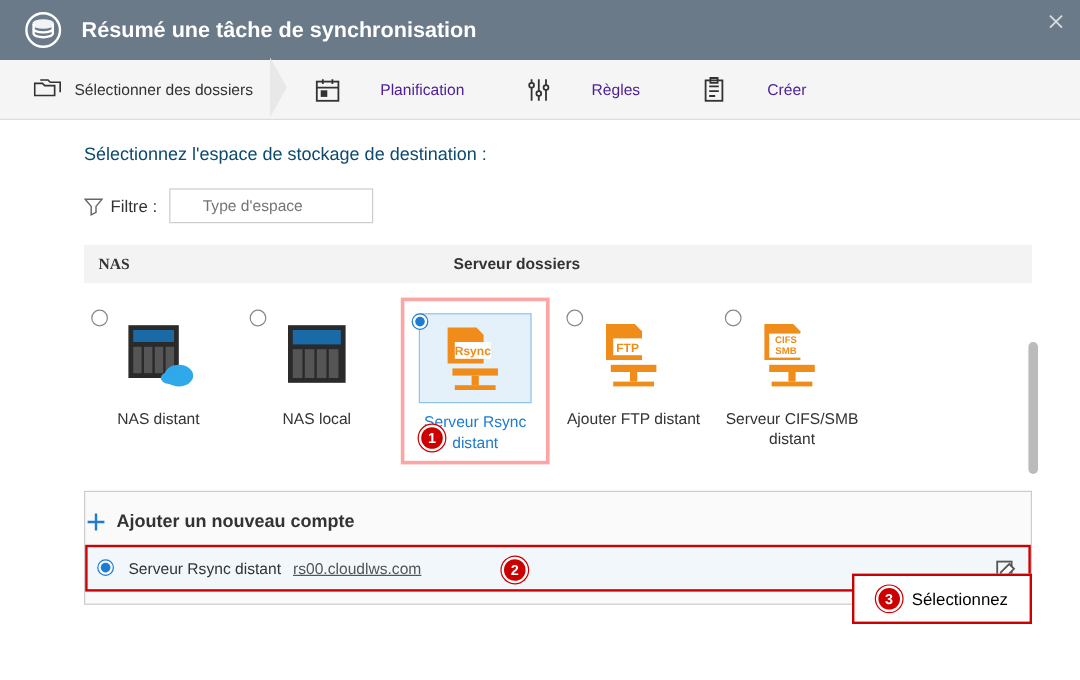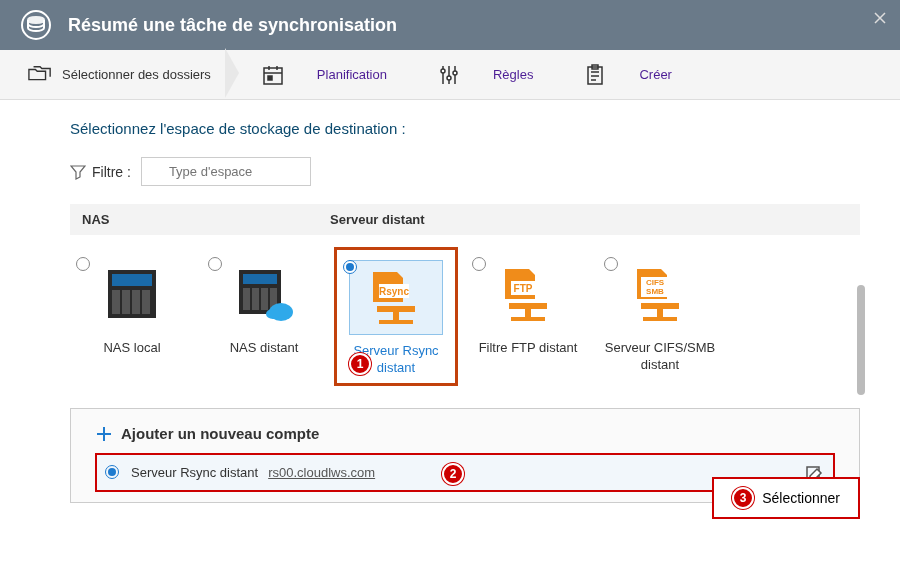--- a/index.html
+++ b/index.html
@@ -14,33 +14,33 @@
     .step.active { color: #333; }
     .step:not(.active) { color: #4c1d95; gap: 32px; }
     .step.active::after { content: ""; position: absolute; right: -28px; top: -15px; width: 0; height: 0; border-top: 25px solid transparent; border-bottom: 25px solid transparent; border-left: 14px solid #e8e8e8; }
     .step-icon { width: 24px; height: 24px; display: flex; align-items: center; justify-content: center; }
     .content { padding: 20px 40px 20px 70px; position: relative; }
     .instruction { font-size: 15px; margin-bottom: 20px; color: #0c4a6e; }
     .filter-row { display: flex; align-items: center; gap: 10px; margin-bottom: 18px; }
     .filter-label { display: flex; align-items: flex-end; gap: 6px; font-size: 14px; }
     .filter-select { border: 1px solid #ccc; padding: 6px 27px; font-size: 13px; width: 170px; background: #fff; }
     .categories { background: #f3f3f3; padding: 8px 12px; display: flex; margin-bottom: 12px; }
-    .cat-nas { width: 248px; font-weight: 600; }
+    .cat-nas { width: 296px; font-weight: 600; font-family: Liberation Serif, serif; }
     .cat-remote { font-weight: 600; }
     .options { display: flex; gap: 8px; margin-bottom: 22px; }
     .option { width: 124px; text-align: center; position: relative; padding: 6px 0; }
-    .option.selected { border: 3px solid #c2410c; }
+    .option.selected { border: 3px solid #fca5a5; }
     .radio { position: absolute; left: 6px; top: 10px; width: 14px; height: 14px; border: 1.5px solid #888; border-radius: 50%; background: #fff; display: flex; align-items: center; justify-content: center; cursor: pointer; }
     .radio.checked { border-color: #1e7bcf; }
     .radio.checked::after { content: ""; width: 8px; height: 8px; background: #1e7bcf; border-radius: 50%; }
     .device-icon { width: 94px; height: 75px; margin: 4px auto 8px; display: flex; align-items: center; justify-content: center; border: 1px solid transparent; }
     .option.selected .device-icon { background: #e4f1fb; border: 1px solid #8fc3ea; }
     .option-label { font-size: 13px; line-height: 1.3; color: #333; }
     .option.selected .option-label { color: #1e7bcf; }
-    .accounts { border: 1px solid #ccc; background: #fafafa; padding: 10px 24px; position: relative; }
+    .accounts { border: 1px solid #ccc; background: #fafafa; padding: 10px 0; position: relative; }
     .add-account { display: flex; align-items: center; gap: 8px; font-size: 15px; padding: 6px 0; cursor: pointer; color: #333; font-weight: 600; }
     .account-row { display: flex; align-items: center; padding: 10px 8px; background: #f2f7fb; border: 2px solid #cc0000; position: relative; margin-top: 4px; }
     .account-radio { width: 14px; height: 14px; border: 1.5px solid #1e7bcf; border-radius: 50%; display: flex; align-items: center; justify-content: center; margin-right: 12px; cursor: pointer; }
     .account-radio::after { content: ""; width: 8px; height: 8px; background: #1e7bcf; border-radius: 50%; }
     .account-name { margin-right: 10px; }
     .account-host { color: #555; text-decoration: underline; }
     .edit-icon { position: absolute; right: 10px; top: 10px; cursor: pointer; }
     .select-btn { position: absolute; right: 40px; bottom: 4px; padding: 8px 18px; border: 2px solid #cc0000; background: #fff; cursor: pointer; font-size: 14px; display: flex; align-items: center; gap: 8px; }
     .callout { width: 22px; height: 22px; background: #cc0000; border: 2px solid #fff; color: #fff; border-radius: 50%; display: inline-flex; align-items: center; justify-content: center; font-size: 12px; font-weight: bold; box-shadow: 0 0 0 1px #cc0000; }
     .callout-1 { position: absolute; left: 12px; bottom: 8px; }
@@ -118,56 +118,56 @@
       <svg width="16" height="16" viewBox="0 0 16 16" stroke="#666" stroke-width="1.2" fill="none">
           <path d="M1 2h14l-5 6v5l-4 2v-7z"></path>
         </svg>
       <span>Filtre :</span>
     </span>
     <input class="filter-select" placeholder="Type d'espace" style="">
   </div>
 
   <div class="categories">
     <div class="cat-nas">NAS</div>
-    <div class="cat-remote">Serveur distant</div>
+    <div class="cat-remote">Serveur dossiers</div>
   </div>
 
   <div class="options">
-    <div class="option">
-      <span class="radio"></span>
-      <div class="device-icon">
-        <svg width="60" height="58" viewBox="0 0 60 58">
-            <rect x="6" y="4" width="48" height="48" fill="#2a2a2a"></rect>
-            <rect x="10" y="8" width="40" height="12" fill="#1a6aa8"></rect>
-            <rect x="10" y="24" width="8" height="24" fill="#555"></rect>
-            <rect x="20" y="24" width="8" height="24" fill="#555"></rect>
-            <rect x="30" y="24" width="8" height="24" fill="#555"></rect>
-            <rect x="40" y="24" width="8" height="24" fill="#555"></rect>
-          </svg>
-      </div>
-      <div class="option-label">NAS local</div>
-    </div>
-
     <div class="option">
       <span class="radio"></span>
       <div class="device-icon">
         <svg width="62" height="58" viewBox="0 0 62 58">
             <rect x="6" y="4" width="42" height="44" fill="#2a2a2a"></rect>
             <rect x="10" y="8" width="34" height="10" fill="#1a6aa8"></rect>
             <rect x="10" y="22" width="7" height="22" fill="#555"></rect>
             <rect x="19" y="22" width="7" height="22" fill="#555"></rect>
             <rect x="28" y="22" width="7" height="22" fill="#555"></rect>
             <rect x="37" y="22" width="7" height="22" fill="#555"></rect>
             <ellipse cx="48" cy="46" rx="12" ry="9" fill="#2fa9ea"></ellipse>
             <ellipse cx="40" cy="48" rx="7" ry="5" fill="#2fa9ea"></ellipse>
           </svg>
       </div>
       <div class="option-label">NAS distant</div>
     </div>
 
+    <div class="option">
+      <span class="radio"></span>
+      <div class="device-icon">
+        <svg width="60" height="58" viewBox="0 0 60 58">
+            <rect x="6" y="4" width="48" height="48" fill="#2a2a2a"></rect>
+            <rect x="10" y="8" width="40" height="12" fill="#1a6aa8"></rect>
+            <rect x="10" y="24" width="8" height="24" fill="#555"></rect>
+            <rect x="20" y="24" width="8" height="24" fill="#555"></rect>
+            <rect x="30" y="24" width="8" height="24" fill="#555"></rect>
+            <rect x="40" y="24" width="8" height="24" fill="#555"></rect>
+          </svg>
+      </div>
+      <div class="option-label">NAS local</div>
+    </div>
+
     <div class="option selected">
       <span class="radio checked"></span>
       <div class="device-icon">
         <svg width="66" height="64" viewBox="0 0 66 64">
             <path d="M10 6h24l6 6v24H10z" fill="#f08c1a"></path>
             <rect x="16" y="18" width="30" height="14" fill="#fff"></rect>
             <text x="31" y="29" font-size="10" font-weight="bold" fill="#f08c1a" text-anchor="middle">Rsync</text>
             <rect x="14" y="40" width="38" height="6" fill="#f08c1a"></rect>
             <rect x="30" y="46" width="6" height="8" fill="#f08c1a"></rect>
             <rect x="16" y="54" width="34" height="4" fill="#f08c1a"></rect>
@@ -182,21 +182,21 @@
       <div class="device-icon">
         <svg width="66" height="64" viewBox="0 0 66 64">
             <path d="M10 6h24l6 6v24H10z" fill="#f08c1a"></path>
             <rect x="16" y="18" width="24" height="14" fill="#fff"></rect>
             <text x="28" y="29" font-size="10" font-weight="bold" fill="#f08c1a" text-anchor="middle">FTP</text>
             <rect x="14" y="40" width="38" height="6" fill="#f08c1a"></rect>
             <rect x="30" y="46" width="6" height="8" fill="#f08c1a"></rect>
             <rect x="16" y="54" width="34" height="4" fill="#f08c1a"></rect>
           </svg>
       </div>
-      <div class="option-label">Filtre FTP distant</div>
+      <div class="option-label">Ajouter FTP distant</div>
     </div>
 
     <div class="option">
       <span class="radio"></span>
       <div class="device-icon">
         <svg width="66" height="64" viewBox="0 0 66 64">
             <path d="M10 6h24l6 6v24H10z" fill="#f08c1a"></path>
             <rect x="14" y="14" width="28" height="20" fill="#fff"></rect>
             <text x="28" y="22" font-size="8" font-weight="bold" fill="#f08c1a" text-anchor="middle">CIFS</text>
             <text x="28" y="31" font-size="8" font-weight="bold" fill="#f08c1a" text-anchor="middle">SMB</text>
@@ -225,17 +225,17 @@
         <svg width="18" height="18" viewBox="0 0 18 18" stroke="#555" stroke-width="1.5" fill="none">
             <rect x="2" y="2" width="12" height="14"></rect>
             <path d="M12 4l4 4-7 7H5v-4z" fill="#fff"></path>
           </svg>
       </span>
     </div>
   </div>
 
   <button class="select-btn">
     <span class="callout callout-3">3</span>
-    <span>Sélectionner</span>
+    <span>Sélectionnez</span>
   </button>
 
   <div class="scrollbar"></div>
 </div>
 
 </body></html>

